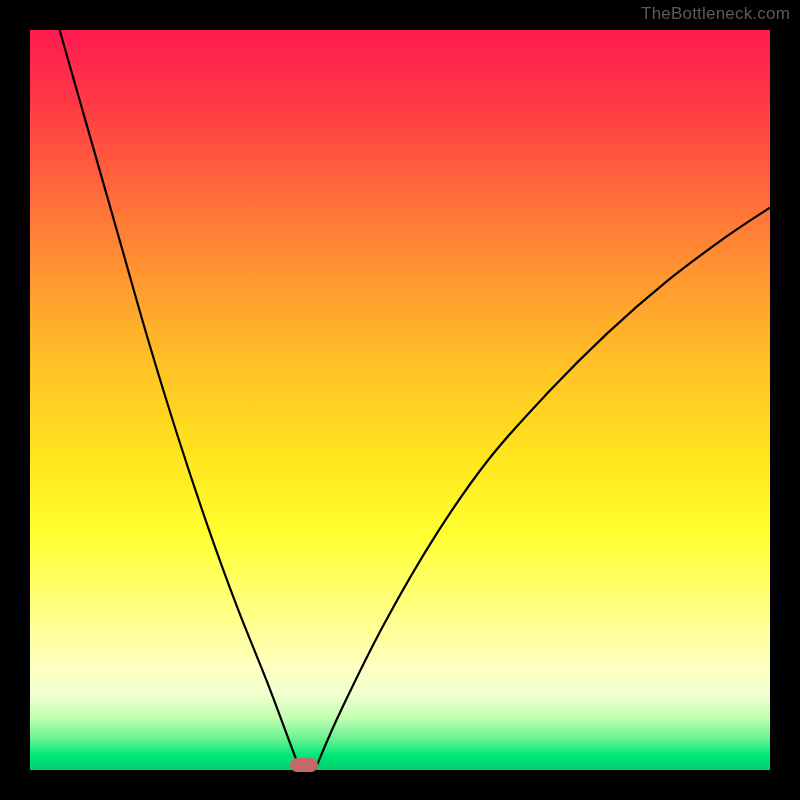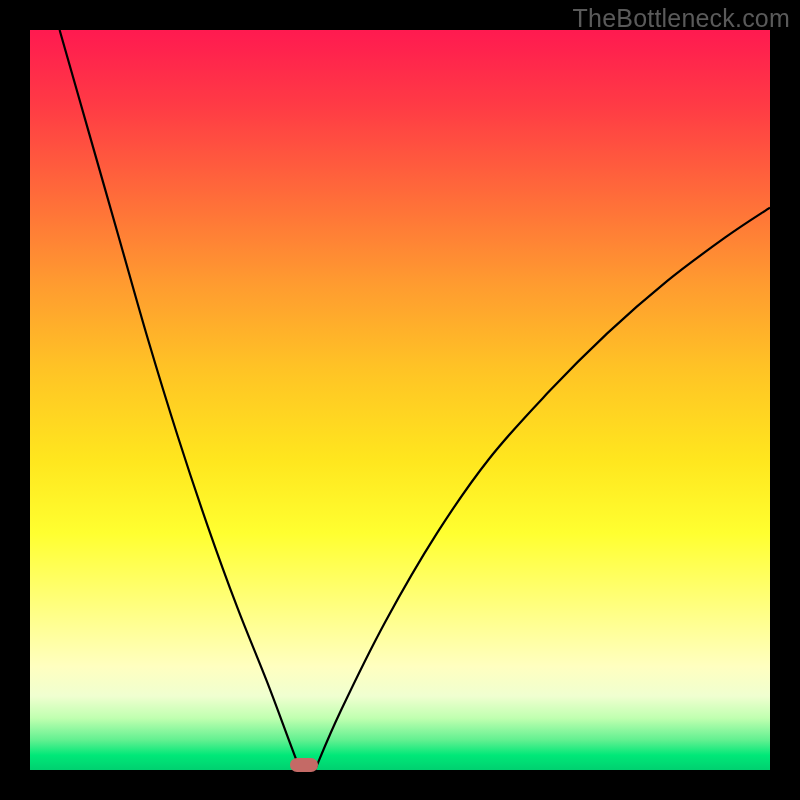--- a/index.html
+++ b/index.html
@@ -32,21 +32,21 @@
       #60f090 96%,
       #00e878 98%,
       #00d070 100%
     );
   }
   .watermark {
     position: absolute;
     top: 4px;
     right: 10px;
     color: #5a5a5a;
-    font-size: 25px;
+    font-size: 17px;
     letter-spacing: 0.2px;
     font-weight: 500;
     z-index: 10;
   }
   svg.curves {
     position: absolute;
     left: 30px;
     top: 30px;
     width: 740px;
     height: 740px;

